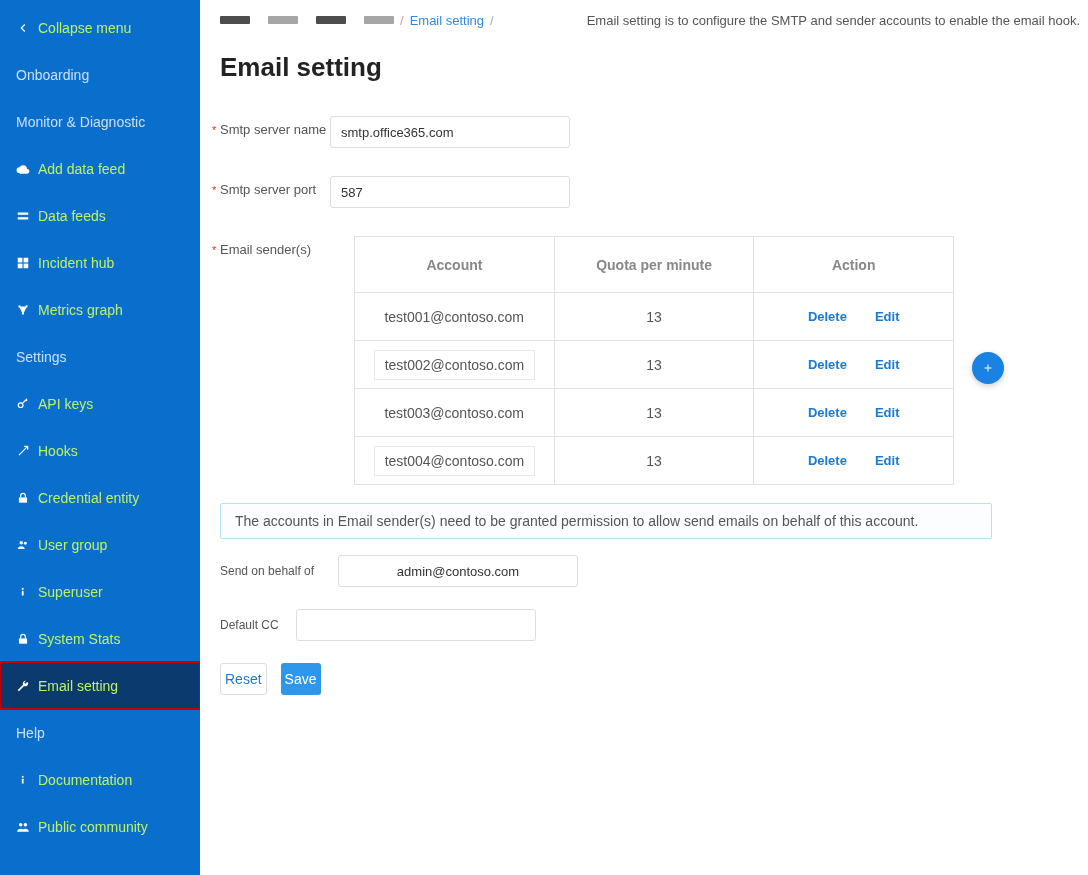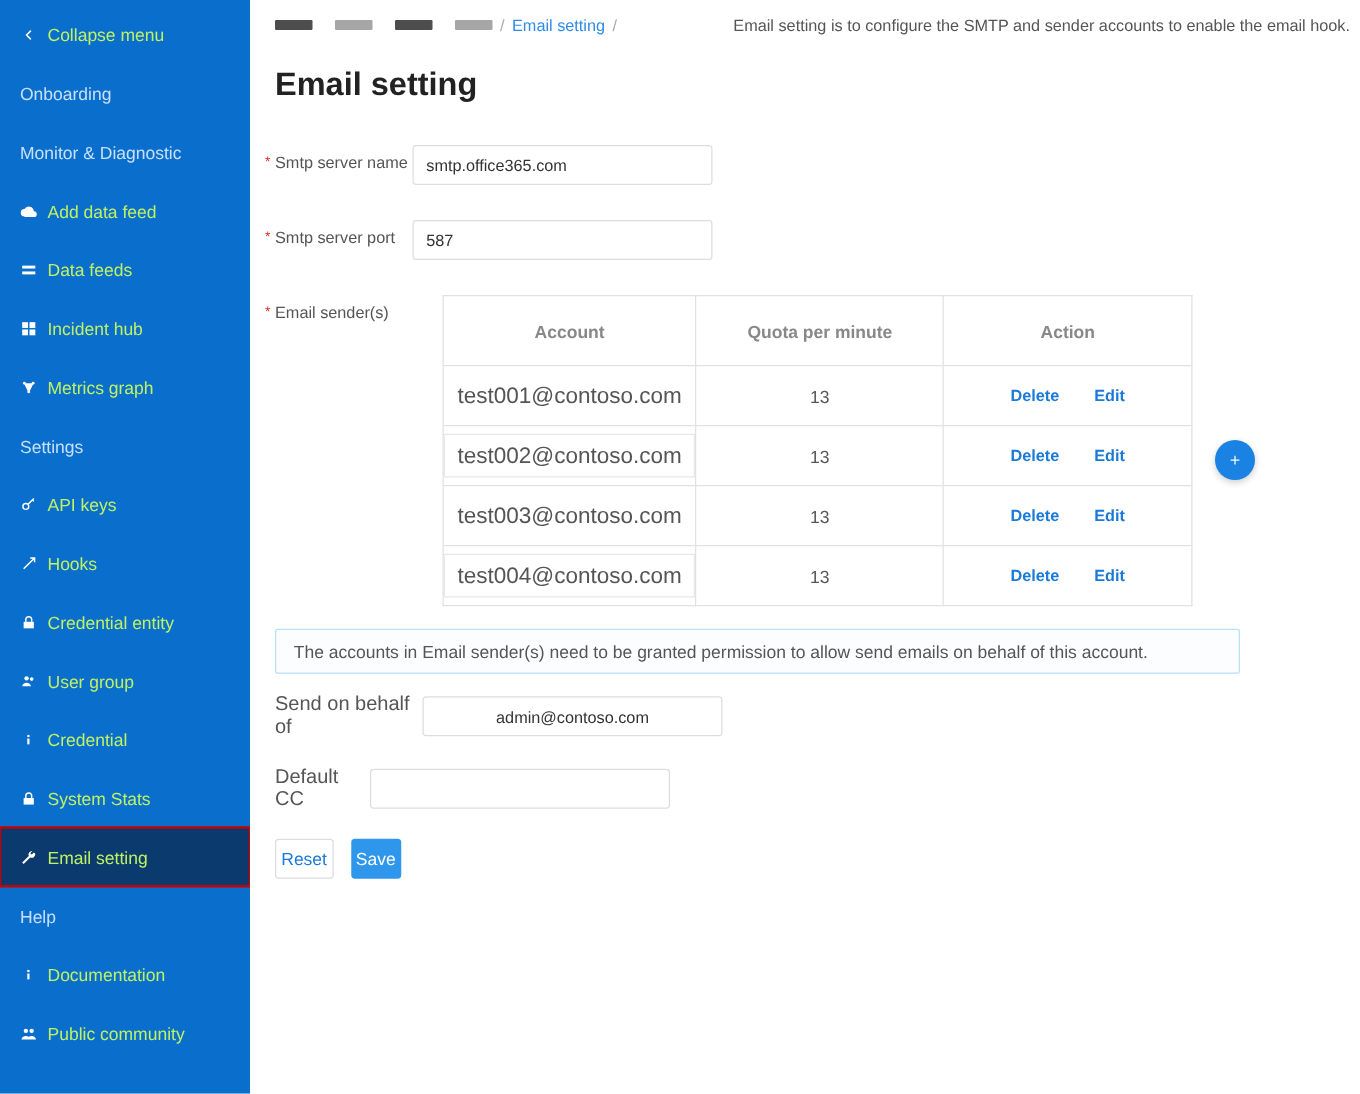--- a/index.html
+++ b/index.html
@@ -120,21 +120,21 @@
     background: #fff;
     color: #888;
     font-weight: 600;
   }
   .senders-table tbody td { height: 48px; color:#555; }
   .cell-account { display:flex; justify-content:center; }
   .cell-account .account-box {
     min-width: 160px;
     padding: 6px 10px;
     text-align:left;
-    font-size:18px;
+    font-size:14px;
   }
   .cell-account .account-box.bordered {
      border:1px solid #e8e8e8;
   }
   .action-links { display:flex; gap:28px; justify-content:center;font-weight:bold;}
   .action-link { color:#1a7ad9; font-size:13px; cursor:pointer; }
   .fab-add {
     width: 32px; height: 32px; border-radius: 50%;
     background: #1a82e2; color: #fff;
     display:flex;align-items:center;justify-content:center;
@@ -147,21 +147,21 @@
     border: 1px solid #b7e0f9;
     background: #fbfdff;
     padding: 9px 14px;
     font-size: 14px;
     color: #555;
     margin: 18px 92px 16px 0;
     border-radius: 2px;
   }
   
   .plain-row { display:flex; align-items:center; margin-bottom: 22px; }
-  .plain-row .plain-label { width: 118px; font-size:16px; color:#555; }
+  .plain-row .plain-label { width: 118px; font-size:12px; color:#555; }
   .btn-row { display:flex; gap:14px; margin-top: 10px; }
   .btn {
     height: 32px;
     border-radius: 3px;
     font-size: 14px;
     padding: 0 4px;
     cursor: pointer;
     display:inline-flex; align-items:center; justify-content:center;
   }
   .btn-reset {
@@ -269,21 +269,21 @@
         </span>
         <span>User group</span>
       </div>
       <div class="sidebar-item">
         <span class="icon">
           <svg viewBox="0 0 24 24">
             <rect fill="#fff" x="10" y="10" width="3" height="8"></rect>
             <rect fill="#fff" x="10" y="5" width="3" height="3"></rect>
           </svg>
         </span>
-        <span>Credential</span>
+        <span>Superuser</span>
       </div>
       <div class="sidebar-item">
         <span class="icon">
           <svg viewBox="0 0 24 24">
             <rect fill="#fff" x="5" y="11" width="14" height="9"></rect>
             <path fill="none" stroke="#fff" stroke-width="2" d="M8 11V8a4 4 0 018 0v3"></path>
           </svg>
         </span>
         <span>System Stats</span>
       </div>

